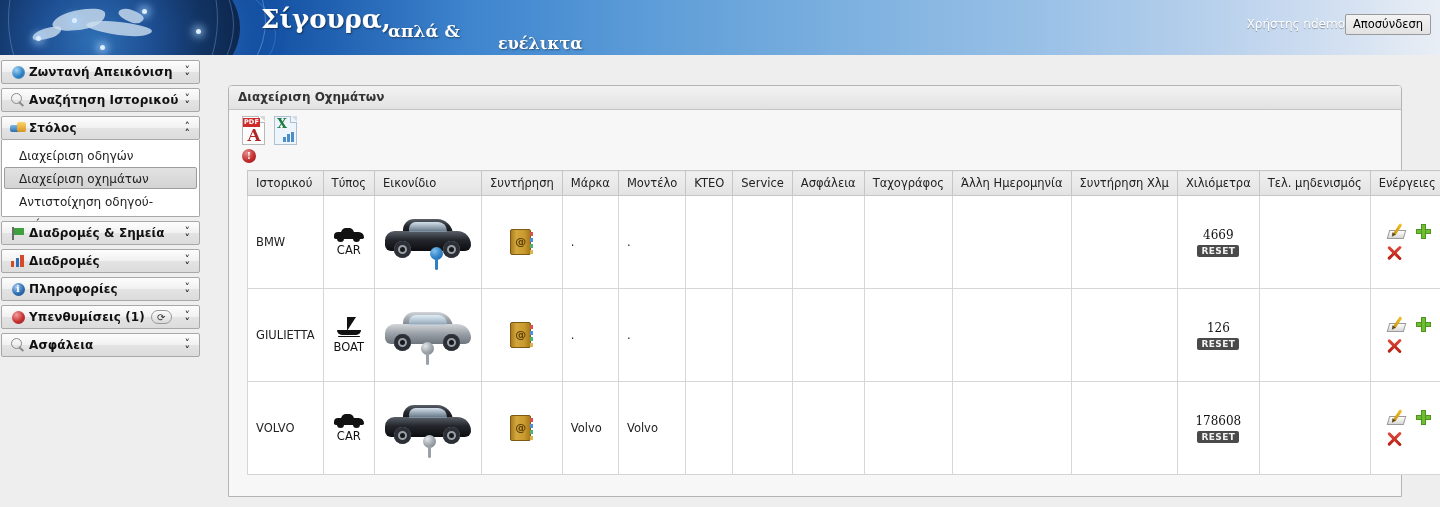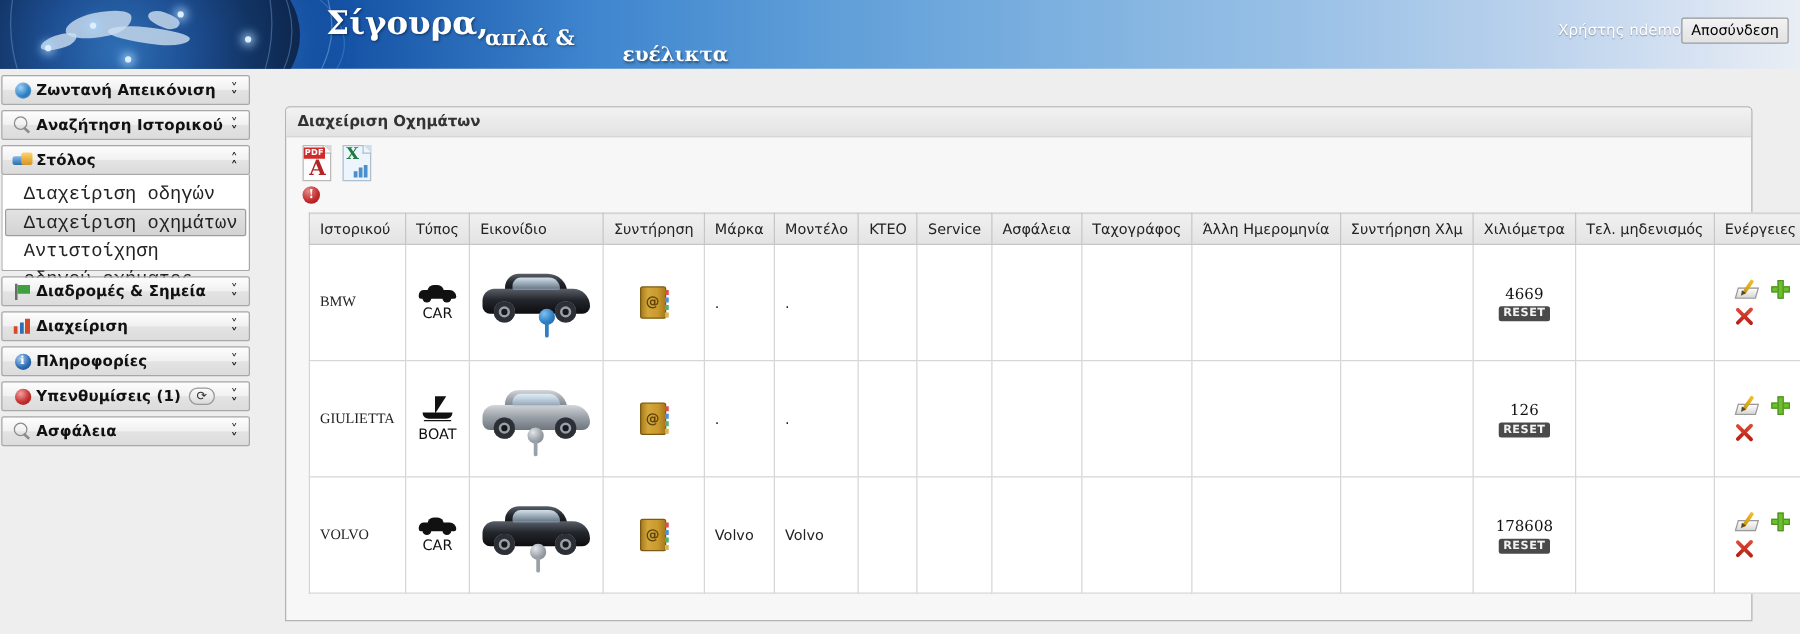--- a/index.html
+++ b/index.html
@@ -102,22 +102,22 @@
     font-size: 10px; color: #333; cursor: pointer;
   }
   .submenu {
     margin: -4px 1px 4px 1px;
     background: #ffffff; border: 1px solid #a8a8a8;
     border-top: none; border-radius: 0 0 2px 2px;
     padding: 3px 0 3px 0;
   }
   .sub-item {
     height: 22px; line-height: 22px; padding-left: 14px;
-    font-size: 15px; color: #222; cursor: pointer;
-    margin: 1px 2px; border: 1px solid transparent; font-family: Liberation Mono, monospace;
+    font-size: 12px; color: #222; cursor: pointer;
+    margin: 1px 2px; border: 1px solid transparent;
   }
   .sub-item.selected {
     background: linear-gradient(to bottom,#e2e2e2,#d3d3d3);
     border: 1px solid #9d9d9d; border-radius: 2px;
   }
 
   
   .ic-globe { width:13px;height:13px;border-radius:50%;
     background: radial-gradient(circle at 35% 32%, #9fd2f5, #2a7fc4 55%, #11507f);
     box-shadow: inset 0 0 2px rgba(255,255,255,.6); }
@@ -226,21 +226,21 @@
     background: linear-gradient(to bottom,#f0f0f0,#e3e3e3);
     border: 1px solid #c6c6c6;
     font-size: 11.5px; font-weight: normal; color: #222;
     height: 25px; padding: 0 8px; text-align: left; white-space: nowrap;
   }
   table.grid td {
     border: 1px solid #d6d6d6; background: #fff;
     height: 93px; padding: 0 8px; font-size: 11.5px; color: #222;
     vertical-align: middle;
   }
-  td.c-plate { width: 78px; font-family: Liberation Serif, serif; }
+  td.c-plate { width: 78px; }
   td.c-type  { width: 57px; text-align: center; }
   td.c-icon  { width: 100px; text-align: center; }
   td.c-maint { width: 64px; text-align: center; }
   td.c-brand { width: 50px; }
   td.c-model { width: 60px; }
   td.c-kteo  { width: 40px; }
   td.c-serv  { width: 56px; }
   td.c-ins   { width: 70px; }
   td.c-tacho { width: 78px; }
   td.c-other { width: 100px; }
@@ -456,21 +456,21 @@
   </div>
 
   <div class="side-group">
     <span class="g-icon">
         <span class="ic-stats">
           <i></i>
           <i></i>
           <i></i>
         </span>
       </span>
-    <span class="g-label">Διαχείριση</span>
+    <span class="g-label">Διαδρομές</span>
     <span class="chev">˅<b>˅</b></span>
   </div>
 
   <div class="side-group">
     <span class="g-icon">
         <span class="ic-info">i</span>
       </span>
     <span class="g-label">Πληροφορίες</span>
     <span class="chev">˅<b>˅</b></span>
   </div>

